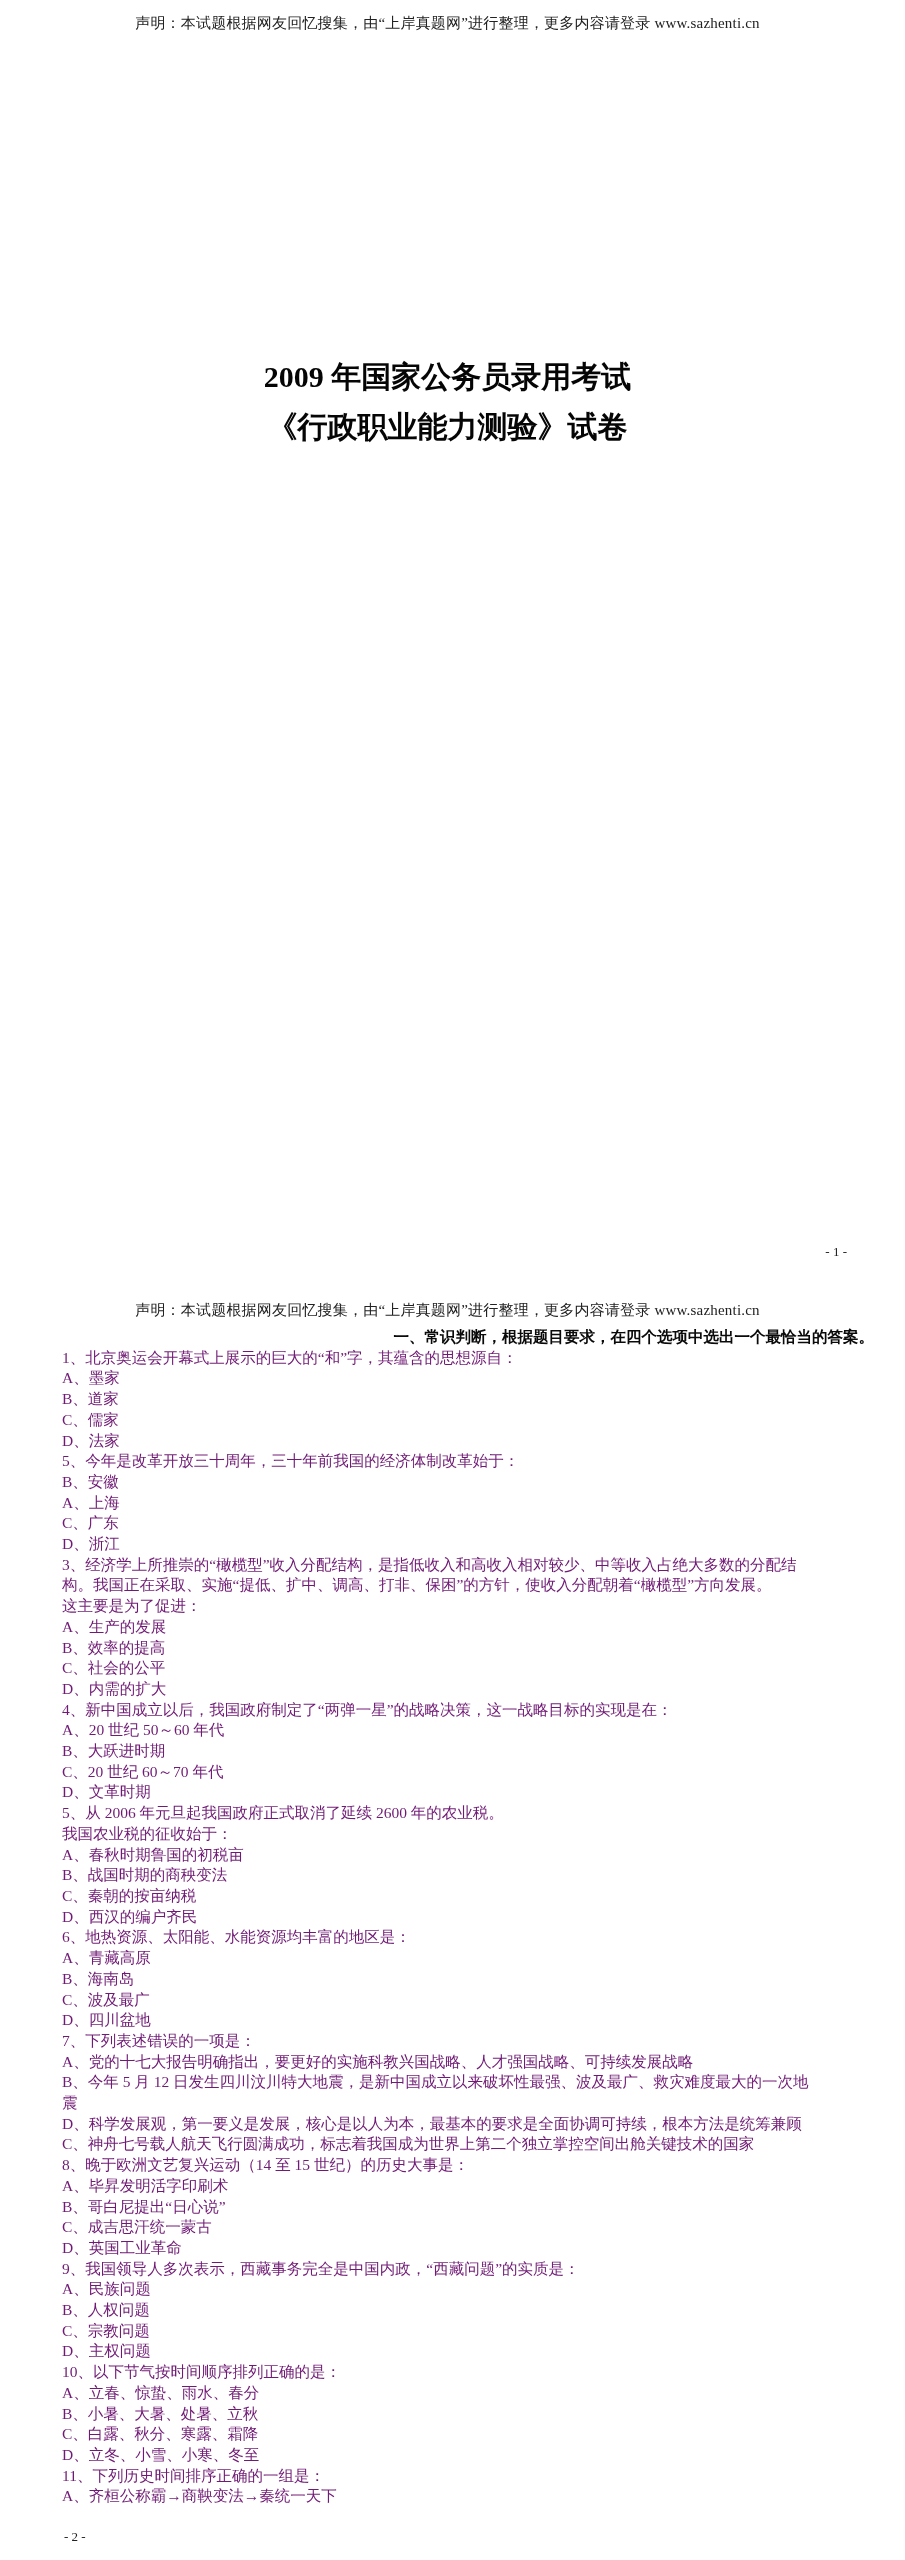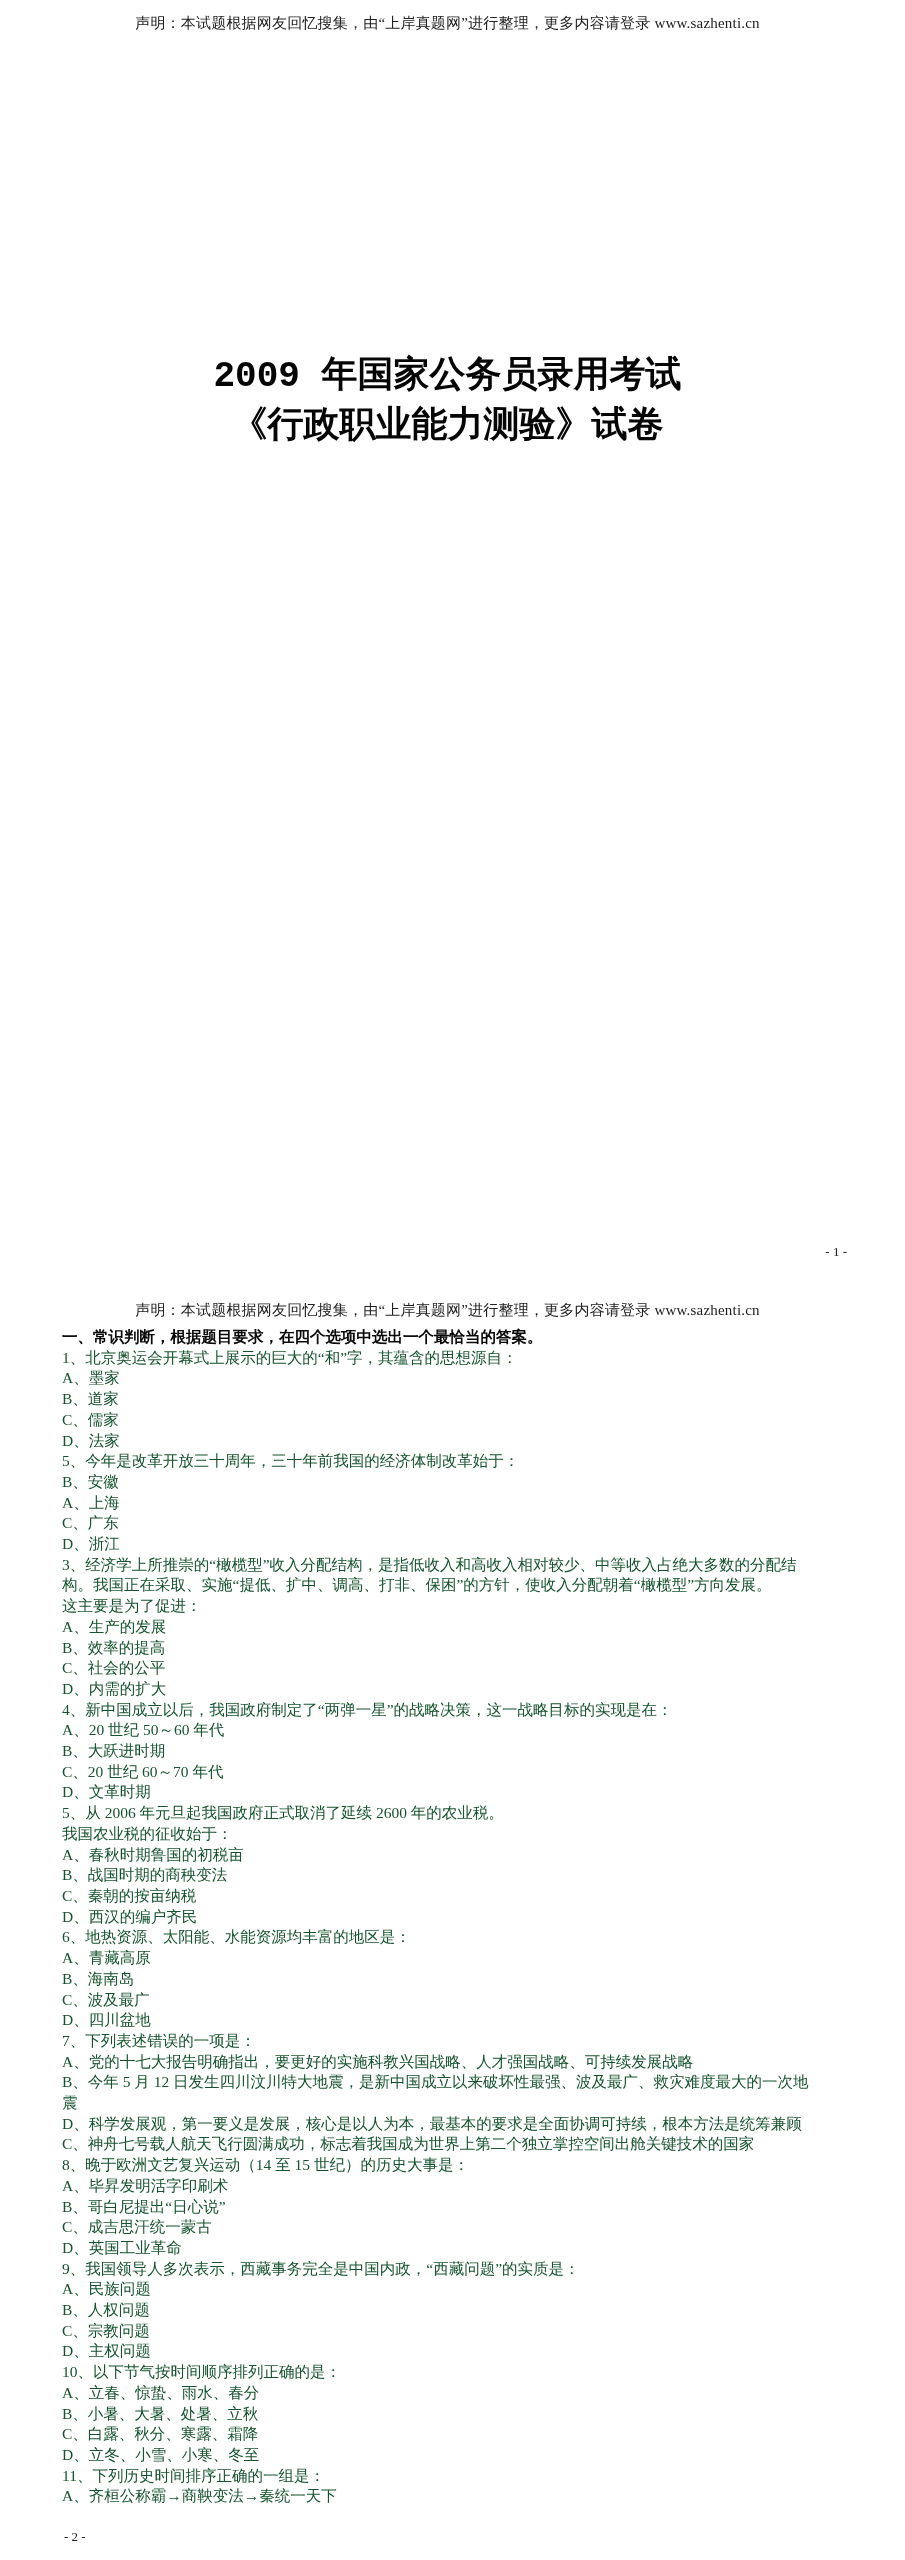--- a/index.html
+++ b/index.html
@@ -37,24 +37,24 @@
   .page-1 .doc-header { top: 14px; }
   .page-2 .doc-header { top: 18px; }
 
   .doc-title {
     position: absolute;
     top: 352px;
     left: 0;
     width: 100%;
     text-align: center;
     font-weight: bold;
-    font-size: 36px;
+    font-size: 30px;
     line-height: 50px;
     color: #050505;
-    font-family: Liberation Mono, monospace;
+    font-family: Liberation Serif, serif;
   }
 
   .page-num {
     position: absolute;
     font-size: 13px;
     color: #222222;
   }
   .page-num-1 { top: 1244px; right: 48px; }
   .page-num-2 { top: 1243px; left: 64px; }
 
@@ -64,26 +64,27 @@
     left: 62px;
     width: 812px;
   }
   .section-header {
     font-weight: bold;
     font-size: 15.5px;
     line-height: 20.7px;
     white-space: nowrap;
     font-family: "DejaVu Sans", "Liberation Sans", sans-serif;
     color: #0a0a0a;
+    text-align: right;
   }
   .line {
     font-size: 15.5px;
     line-height: 20.7px;
     white-space: nowrap;
-    color: #14532d;
+    color: #701a75;
   }
 </style>
 </head>
 <body>
 
 <div class="page page-1">
   <div class="doc-header">声明：本试题根据网友回忆搜集，由“上岸真题网”进行整理，更多内容请登录 www.sazhenti.cn</div>
 
   <div class="doc-title">
     <div>2009 年国家公务员录用考试</div>

